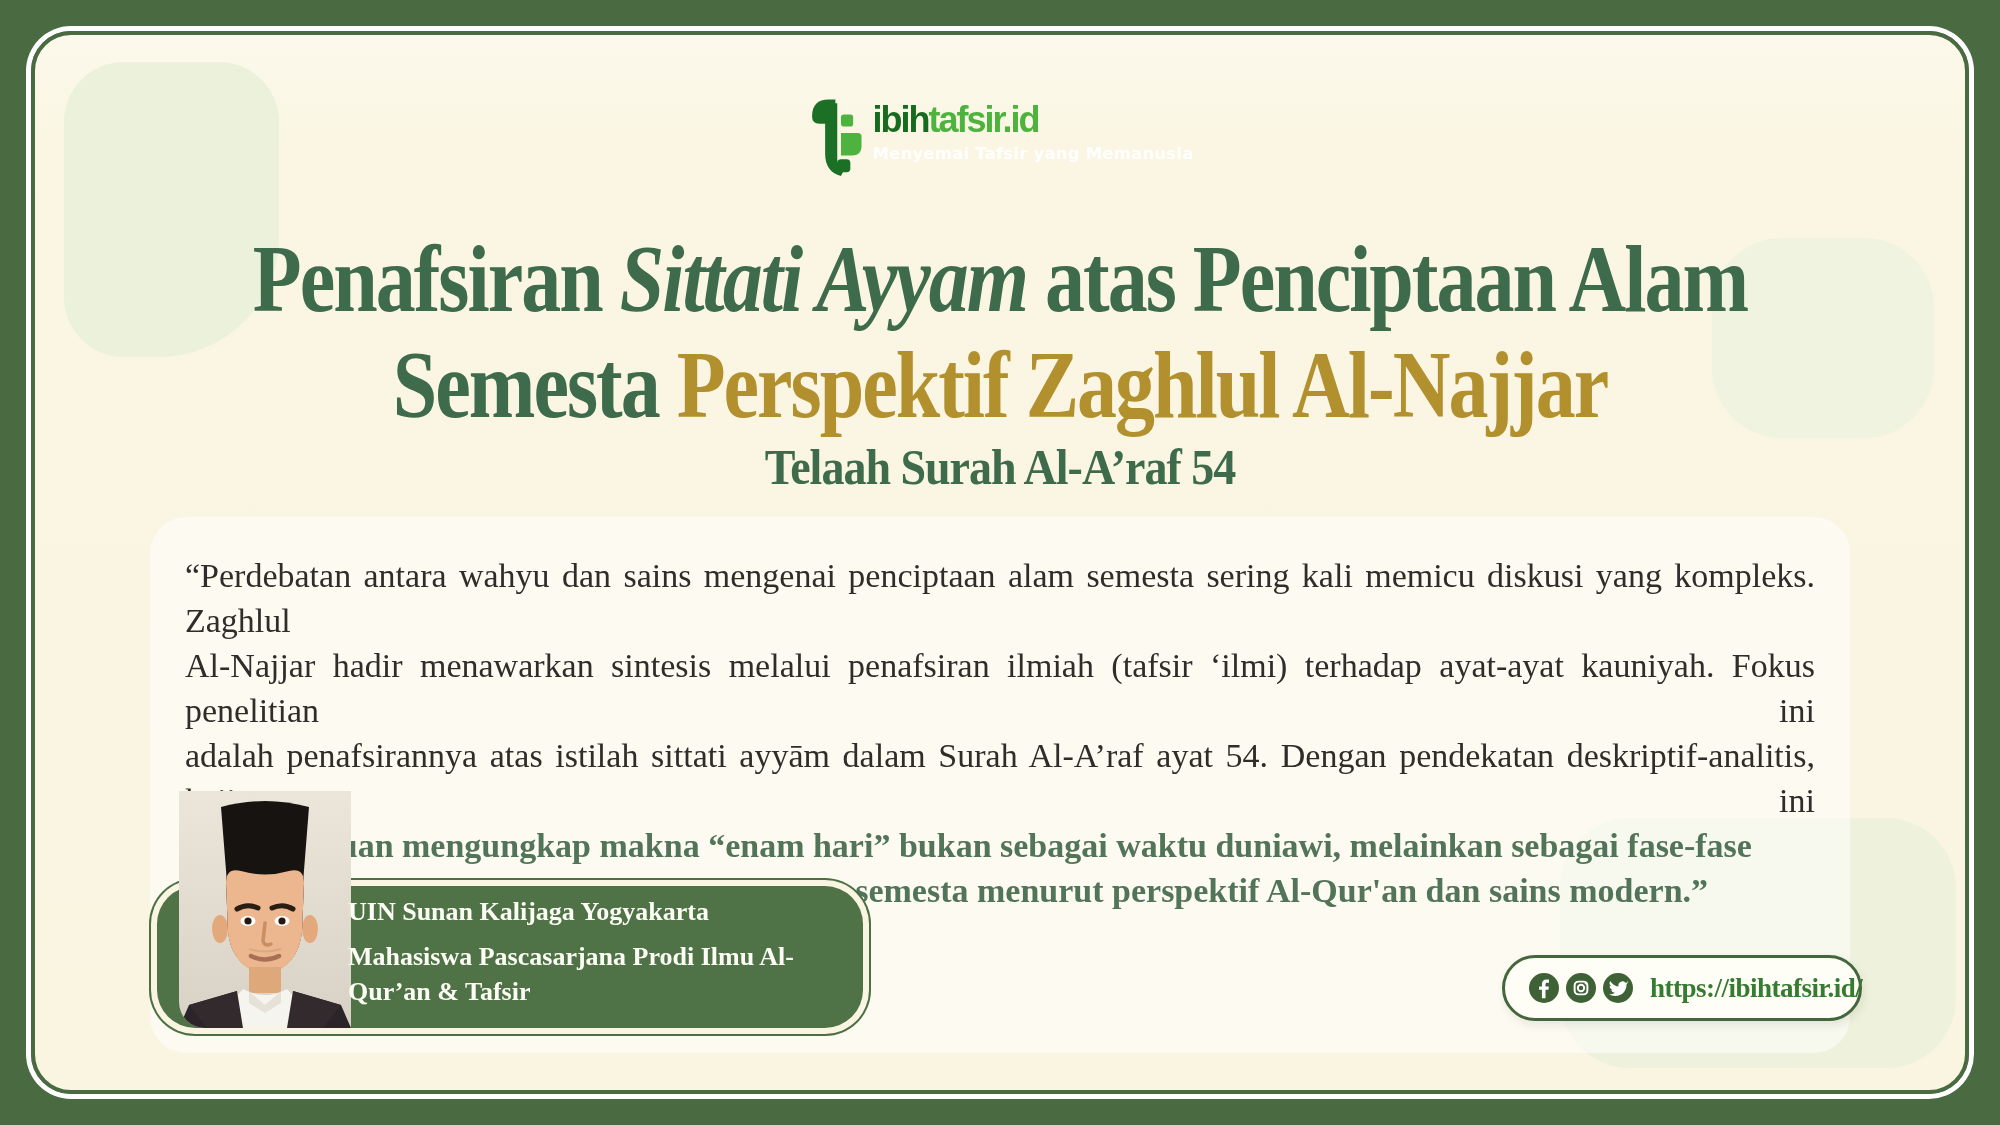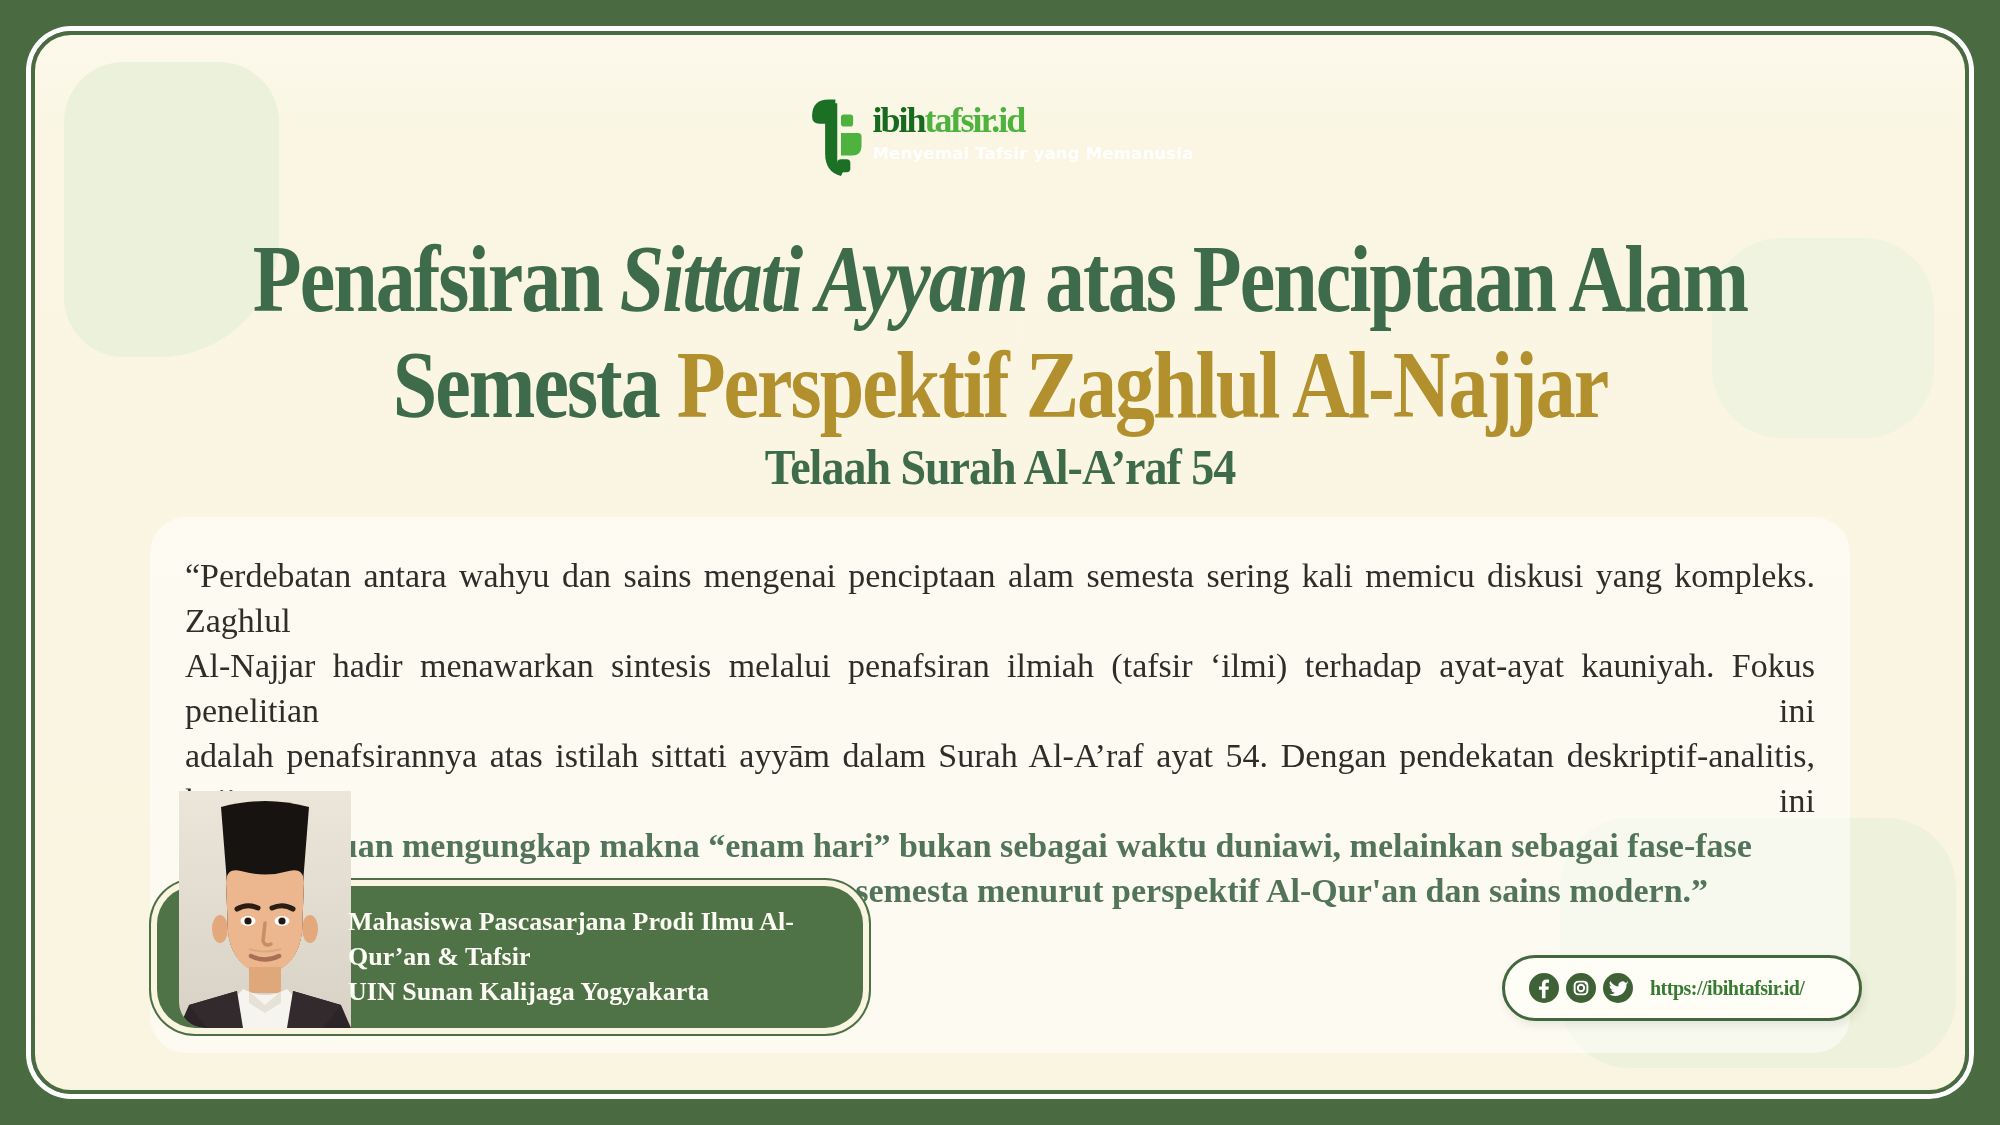--- a/index.html
+++ b/index.html
@@ -19,21 +19,21 @@
   .blob1{left:64px;top:62px;width:215px;height:295px;border-radius:60px 60px 120px 60px;background:#ebf1db;}
   .blob2{left:1712px;top:238px;width:222px;height:200px;border-radius:70px;background:#edf2de;opacity:.85;}
   .blob3{left:1560px;top:818px;width:396px;height:250px;border-radius:70px;background:#eaf0d9;opacity:.7;}
 
   
   .logo{position:absolute;left:50%;top:90px;transform:translateX(-50%);
         display:flex;flex-direction:column;align-items:center;}
   .logo-row{display:flex;align-items:flex-start;gap:10px;}
   .logo-icon{width:56px;height:88px;}
   .logo-textcol{display:flex;flex-direction:column;align-items:flex-start;margin-top:10px;}
-  .wordmark{font-family:Liberation Serif, serif;font-weight:bold;
+  .wordmark{font-family:Liberation Sans, sans-serif;font-weight:bold;
             font-size:36px;letter-spacing:-2px;line-height:40px;}
   .wordmark .dark{color:#176b1f;}
   .wordmark .light{color:#4eb33e;}
   .tagline{font-family:"DejaVu Sans","Liberation Sans",sans-serif;font-weight:bold;
            font-size:16.5px;color:#ffffff;margin-top:4px;letter-spacing:.2px;}
 
   
   .title{
     position:absolute;left:0;top:226px;width:100%;text-align:center;
     font-weight:bold;font-size:80px;line-height:90px;letter-spacing:-2px;
@@ -76,21 +76,21 @@
   .author-affil.first{margin-top:10px;}
 
   
   .site-pill{
     position:absolute;left:1502px;top:955px;width:360px;height:66px;
     box-sizing:border-box;border:3px solid #44663c;border-radius:34px;
     background:#fffef6;display:flex;align-items:center;padding-left:24px;
     box-shadow:2px 4px 8px rgba(90,100,70,.12);
   }
   .sicon{width:30px;height:30px;margin-right:7px;flex:0 0 auto;cursor:pointer;}
-  .site-url{font-weight:bold;font-size:20px;color:#377a31;margin-left:10px;
+  .site-url{font-weight:bold;font-size:27px;color:#377a31;margin-left:10px;
             text-decoration:none;letter-spacing:-.5px;}
 </style>
 </head>
 <body>
 
 <div class="stage">
   <div class="canvas"></div>
   <div class="blob blob1"></div>
   <div class="blob blob2"></div>
   <div class="blob blob3"></div>
@@ -160,22 +160,22 @@
 
       <path d="M28,237 L64,198 Q86,210 108,198 L144,237 Z" fill="#f6f4ee"></path>
       <path d="M70,200 L86,214 L102,200 L102,212 L86,222 L70,212 Z" fill="#e7e2d8"></path>
       <path d="M0,237 L10,214 L58,200 L40,237 Z" fill="#2b2429"></path>
       <path d="M172,237 L162,214 L114,200 L132,237 Z" fill="#2b2429"></path>
       <path d="M10,214 L58,200 L64,237 L28,237 Z" fill="#332a2e"></path>
       <path d="M162,214 L114,200 L108,237 L144,237 Z" fill="#332a2e"></path>
     </svg>
   </div>
   <div class="author-text">
+    <p class="author-affil">UIN Sunan Kalijaga Yogyakarta</p>
     <p class="author-affil first">Mahasiswa Pascasarjana Prodi Ilmu Al-Qur’an &amp; Tafsir</p>
-    <p class="author-affil">UIN Sunan Kalijaga Yogyakarta</p>
   </div>
 
   <div class="site-pill">
     <svg class="sicon" viewBox="0 0 32 32">
       <circle cx="16" cy="16" r="16" fill="#3f6136"></circle>
       <path d="M17.6,27 v-9.1 h3.1 l.5-3.6 h-3.6 v-2.3 c0-1 .3-1.7 1.8-1.7 h1.9 V7.1 c-.3,0-1.5-.1-2.8-.1 c-2.8,0-4.7,1.7-4.7,4.8 v2.5 h-3.1 v3.6 h3.1 V27 Z" fill="#ffffff"></path>
     </svg>
     <svg class="sicon" viewBox="0 0 32 32">
       <circle cx="16" cy="16" r="16" fill="#3f6136"></circle>
       <rect x="9.2" y="9.2" width="13.6" height="13.6" rx="4.2" fill="none" stroke="#ffffff" stroke-width="2.1"></rect>

